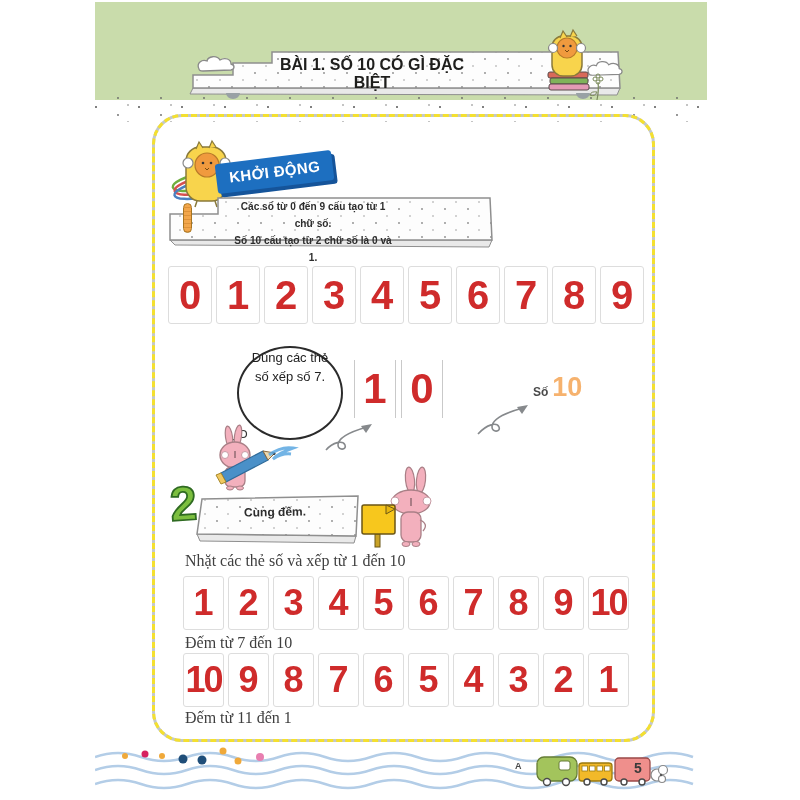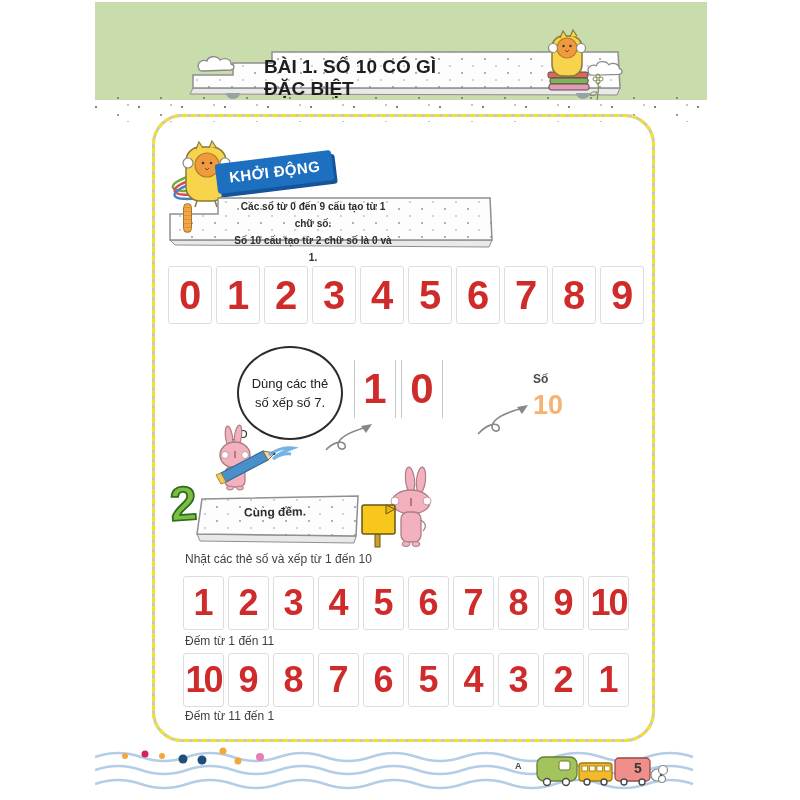--- a/index.html
+++ b/index.html
@@ -1,22 +1,22 @@
 <!DOCTYPE html>
 <html><head>
 <meta charset="utf-8">
 <style>
   html,body{margin:0;padding:0;background:#fff;}
   .stage{position:relative;width:800px;height:800px;background:#fff;overflow:hidden;
          font-family:"Liberation Sans",sans-serif;}
   .abs{position:absolute;}
 
   
-  .lesson-title{position:absolute;left:264px;top:56px;width:216px;text-align:left;
-    font-size:19px;font-weight:bold;color:#1e1e1c;letter-spacing:0;}
+  .lesson-title{position:absolute;left:264px;top:56px;width:216px;text-align:center;
+    font-size:16px;font-weight:bold;color:#1e1e1c;letter-spacing:0;}
 
   
   .mainbox{position:absolute;left:152px;top:114px;width:503px;height:628px;
     border:3px solid #c3c8cc;border-radius:30px;box-sizing:border-box;}
   .mainbox::before{content:"";position:absolute;inset:-3px;border:3px dashed #f4e02e;
     border-radius:30px;pointer-events:none;}
 
   
   .kd-banner{position:absolute;left:216px;top:157px;padding:6px 13px 7px;
     background:#1d6fc0;color:#fff;font-weight:bold;font-size:15px;letter-spacing:.4px;
@@ -36,34 +36,34 @@
   .cardrow.small .card{width:41px;height:54px;font-size:36px;}
   .card[data-len="2"]{font-size:26px;letter-spacing:-2px;}
 
   .bigrow{position:absolute;left:354px;top:360px;display:flex;gap:5px;}
   .bigcard{width:40px;height:58px;background:#fff;border-left:1.5px solid #c9c9c9;
     border-right:1.5px solid #c9c9c9;display:flex;align-items:center;justify-content:center;
     font-weight:bold;font-size:42px;color:#cf2b2b;}
 
   .bubble{position:absolute;left:237px;top:346px;width:106px;height:94px;border-radius:50%;
     border:2.5px solid #2b2b2b;background:#fff;display:flex;flex-direction:column;
-    align-items:center;justify-content:center;font-size:13px;color:#222;line-height:19px;
+    align-items:center;justify-content:flex-start;font-size:13px;color:#222;line-height:19px;
     box-sizing:border-box;}
 
-  .result{position:absolute;left:533px;top:372px;display:flex;align-items:baseline;gap:4px;flex-direction:column;}
+  .result{position:absolute;left:533px;top:372px;display:flex;align-items:baseline;gap:4px;}
   .result .lbl{font-size:12px;font-weight:bold;color:#4a4a4a;}
   .result .val{font-size:27px;font-weight:bold;color:#f6b26e;}
 
   
   .step2{position:absolute;left:170px;top:480px;font-size:48px;font-weight:bold;
     color:#7cbf3f;-webkit-text-stroke:1.8px #2f6b22;transform:rotate(-4deg);line-height:1;}
   .sec2-title{position:absolute;left:215px;top:505px;width:120px;text-align:center;
     font-size:12px;font-weight:bold;color:#2d2d2d;transform:rotate(-1deg);}
 
-  .tasklabel{position:absolute;left:185px;font-size:12px;color:#3f3f3f;}
+  .tasklabel{position:absolute;left:185px;font-size:16px;color:#3f3f3f;font-family:Liberation Serif, serif;}
 
   
   .foot-mark{position:absolute;left:515px;top:761px;font-size:9px;font-weight:bold;color:#4a4a4a;}
   .page-num{position:absolute;left:629px;top:760px;width:18px;text-align:center;
     font-size:14px;font-weight:bold;color:#3a3a3a;}
 </style>
 </head>
 <body>
 
 <div class="stage">
@@ -240,21 +240,21 @@
       <div class="card" data-len="1">3</div>
       <div class="card" data-len="1">4</div>
       <div class="card" data-len="1">5</div>
       <div class="card" data-len="1">6</div>
       <div class="card" data-len="1">7</div>
       <div class="card" data-len="1">8</div>
       <div class="card" data-len="1">9</div>
       <div class="card" data-len="2">10</div>
     </div>
 
-  <div class="tasklabel" style="top:634px">Đếm từ 1 đến 11</div>
+  <div class="tasklabel" style="top:634px">Đếm từ 7 đến 10</div>
 
   <div class="cardrow small" style="left:183px;top:653px">
       <div class="card" data-len="2">10</div>
       <div class="card" data-len="1">9</div>
       <div class="card" data-len="1">8</div>
       <div class="card" data-len="1">7</div>
       <div class="card" data-len="1">6</div>
       <div class="card" data-len="1">5</div>
       <div class="card" data-len="1">4</div>
       <div class="card" data-len="1">3</div>

